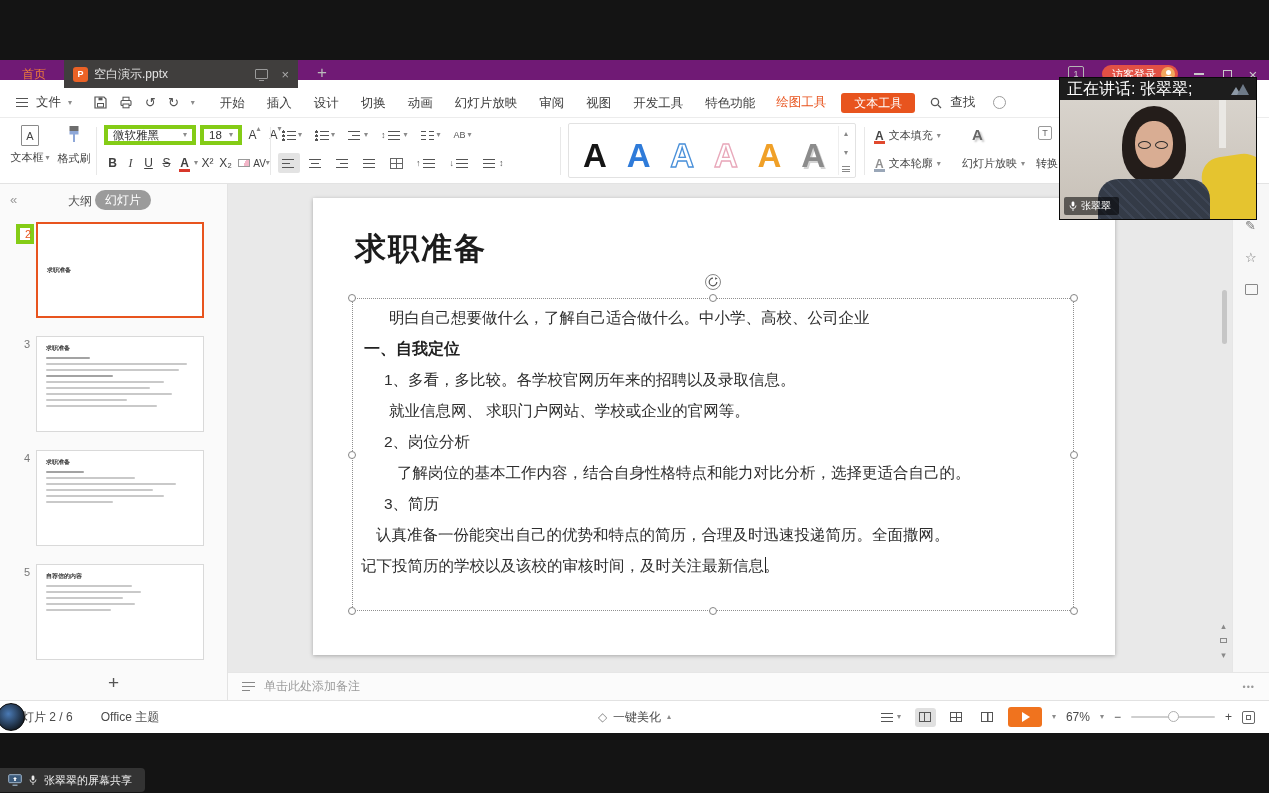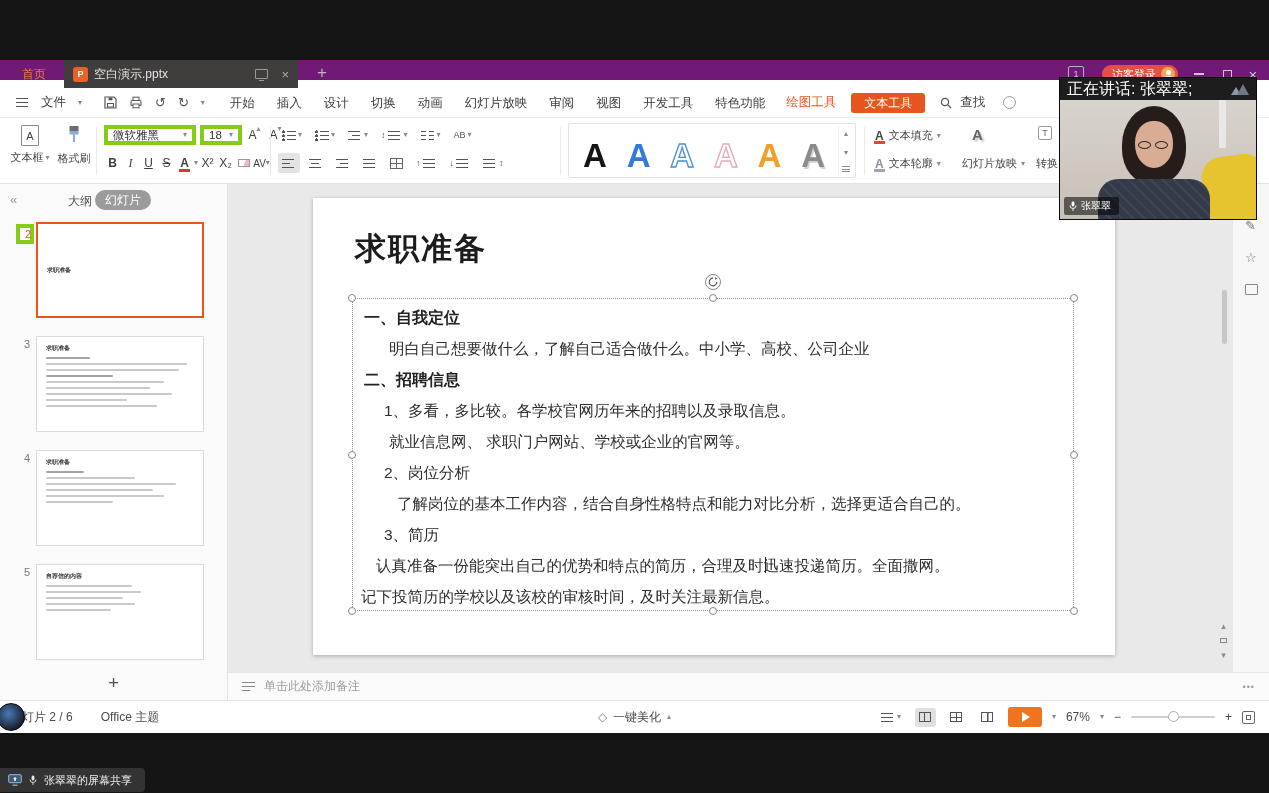--- a/index.html
+++ b/index.html
@@ -25,21 +25,21 @@
   .ava{width:14px;height:14px;border-radius:50%;background:#f2a75d;position:relative;overflow:hidden}
   .ava::before{content:'';position:absolute;left:4.5px;top:2.5px;width:5px;height:5px;border-radius:50%;background:#fff}
   .ava::after{content:'';position:absolute;left:2.5px;top:8.5px;width:9px;height:6px;border-radius:50% 50% 0 0;background:#fff}
   .wc{position:absolute;top:1px;width:26px;height:26px;display:flex;align-items:center;justify-content:center;color:#c9c9c9}
   .wc-min{left:1186px}.wc-max{left:1214px}.wc-close{left:1240px;font-size:15px}
   .wc-min i{width:10px;height:1.5px;background:#c9c9c9}
   .wc-max i{width:9px;height:9px;border:1.5px solid #c9c9c9}
 
   
   .ribbon{position:absolute;left:0;top:28px;width:100%;height:30px;background:#fff;border-bottom:1px solid #ececec;display:flex;align-items:center;font-size:12.5px;color:#3d3d3d}
-  .file-btn{display:flex;align-items:center;gap:12px;padding:0 10px 0 15px}
+  .file-btn{display:flex;align-items:center;gap:7px;padding:0 10px 0 15px}
   .burger{display:inline-block;width:12px;height:1.6px;background:#555;box-shadow:0 4px 0 #555,0 -4px 0 #555;margin:0 1px}
   .car{font-size:8px;color:#8b8b8b;line-height:1}
   .qicons{display:flex;align-items:center;gap:12px;padding:0 12px;color:#555}
   .uchar{font-size:13px;color:#555;line-height:1}
   .rtabs{display:flex;align-items:center;margin-left:2px}
   .rtab{padding:0 11px;height:30px;line-height:30px;white-space:nowrap}
   .draw-tools{color:#e8541e;padding:0 10px;white-space:nowrap}
   .text-pill{background:#e8541e;color:#fff;border-radius:3px;height:20px;line-height:20px;padding:0 13px;margin-left:5px;font-size:12px;white-space:nowrap}
   .find-btn{display:flex;align-items:center;gap:8px;margin-left:15px;white-space:nowrap}
   .chat-circ{width:13px;height:13px;border:1.5px solid #9c9c9c;border-radius:50%;margin-left:18px;flex:0 0 auto}
@@ -499,23 +499,22 @@
           <span class="h h-tl"></span>
           <span class="h h-tm"></span>
           <span class="h h-tr"></span>
           <span class="h h-ml"></span>
           <span class="h h-mr"></span>
           <span class="h h-bl"></span>
           <span class="h h-bm"></span>
           <span class="h h-br"></span>
 
           <div class="body-text">
+            <div class="bl pl36">明白自己想要做什么，了解自己适合做什么。中小学、高校、公司企业</div>
             <div class="bl bold pl11">一、自我定位</div>
-            <div class="bl pl36">明白自己想要做什么，了解自己适合做什么。中小学、高校、公司企业</div>
-            <div class="bl bold pl11">二、招聘信息</div>
             <div class="bl pl31">1、多看，多比较。各学校官网历年来的招聘以及录取信息。</div>
             <div class="bl pl36">就业信息网、 求职门户网站、学校或企业的官网等。</div>
             <div class="bl pl31">2、岗位分析</div>
             <div class="bl pl44">了解岗位的基本工作内容，结合自身性格特点和能力对比分析，选择更适合自己的。</div>
             <div class="bl pl31">3、简历</div>
             <div class="bl pl23">认真准备一份能突出自己的优势和特点的简历，合理及时迅速投递简历。全面撒网。</div>
             <div class="bl pl8">记下投简历的学校以及该校的审核时间，及时关注最新信息。</div>
           </div>
           <span class="tcaret"></span>
         </div>

